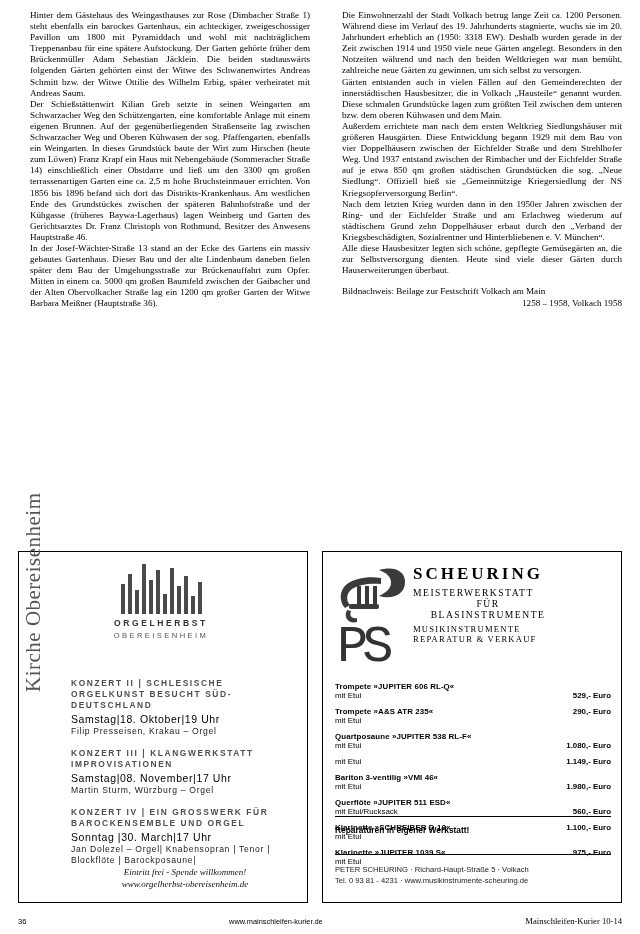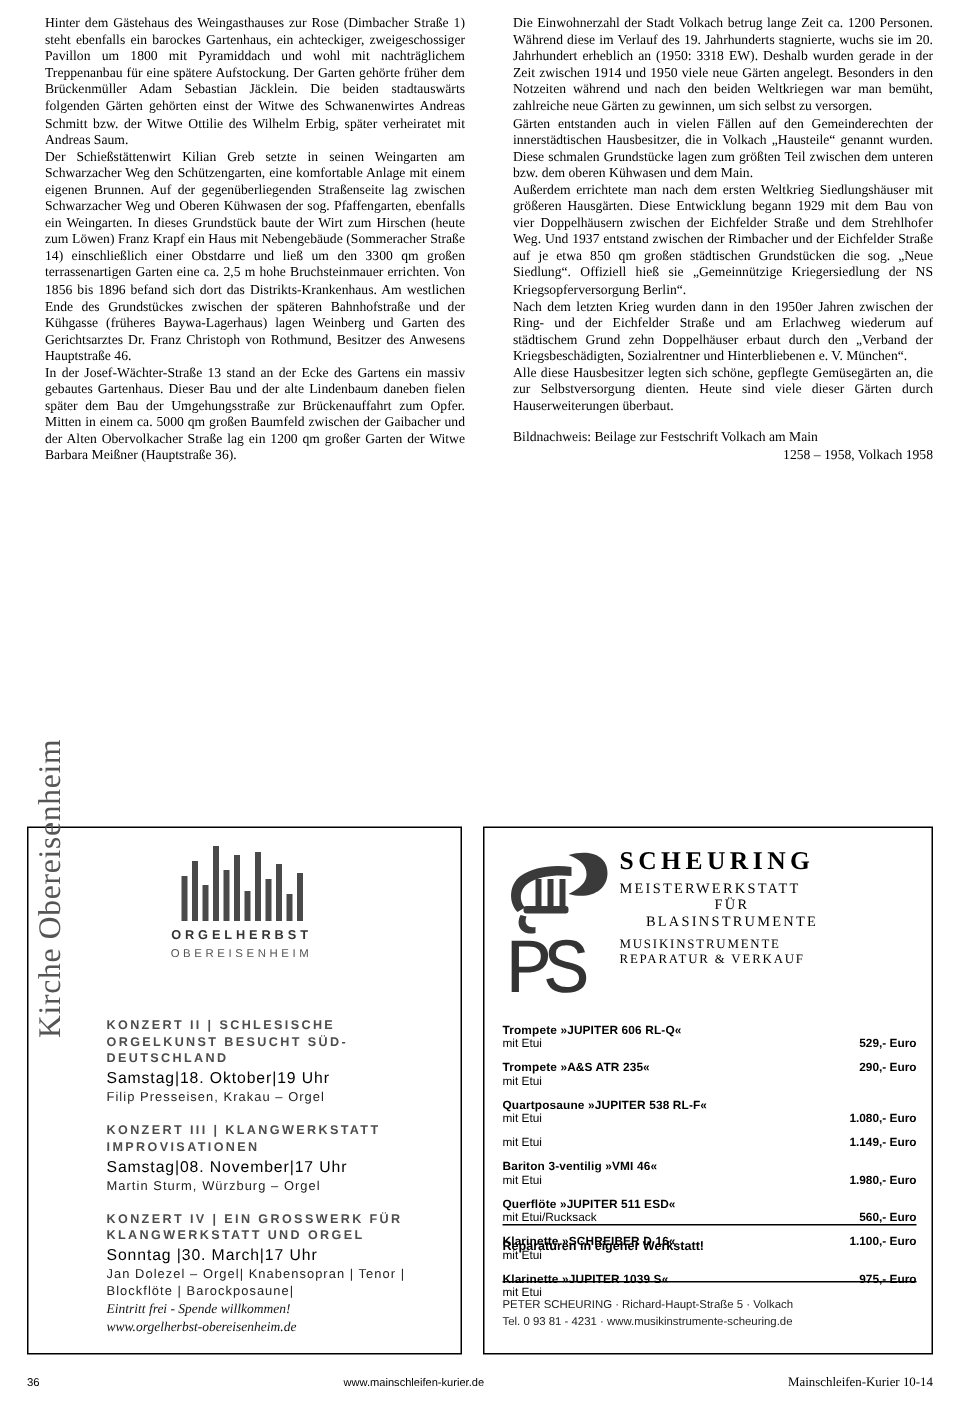--- a/index.html
+++ b/index.html
@@ -125,20 +125,21 @@
   }
   .ad-left .foot {
     position:absolute;
     left:52px; bottom:12px;
     width:228px;
     font-family:"Liberation Serif", serif;
     font-style:italic;
     font-size:9px;
     line-height:12px;
     color:#111;
+    text-align:center;
   }
 
   
   .sch-head {
     position:absolute;
     left:8px; top:8px;
     width:284px;
     height:118px;
   }
   .horn {
@@ -260,21 +261,21 @@
             <div class="c-head">KONZERT II | SCHLESISCHE ORGELKUNST BESUCHT SÜD-DEUTSCHLAND</div>
             <div class="c-date">Samstag|18. Oktober|19 Uhr</div>
             <div class="c-perf">Filip Presseisen, Krakau – Orgel</div>
           </div>
           <div class="concert">
             <div class="c-head">KONZERT III | KLANGWERKSTATT IMPROVISATIONEN</div>
             <div class="c-date">Samstag|08. November|17 Uhr</div>
             <div class="c-perf">Martin Sturm, Würzburg – Orgel</div>
           </div>
           <div class="concert">
-            <div class="c-head">KONZERT IV | EIN GROSSWERK FÜR KLANGWERKSTATT UND ORGEL</div>
+            <div class="c-head">KONZERT IV | EIN GROSSWERK FÜR BAROCKENSEMBLE UND ORGEL</div>
             <div class="c-date">Sonntag |30. March|17 Uhr</div>
             <div class="c-perf">Jan Dolezel – Orgel| Knabensopran | Tenor | Blockflöte | Barockposaune|</div>
           </div>
         </div>
 
         <div class="foot">
           <div>Eintritt frei - Spende willkommen!</div>
           <div>www.orgelherbst-obereisenheim.de</div>
         </div>
       </div>

